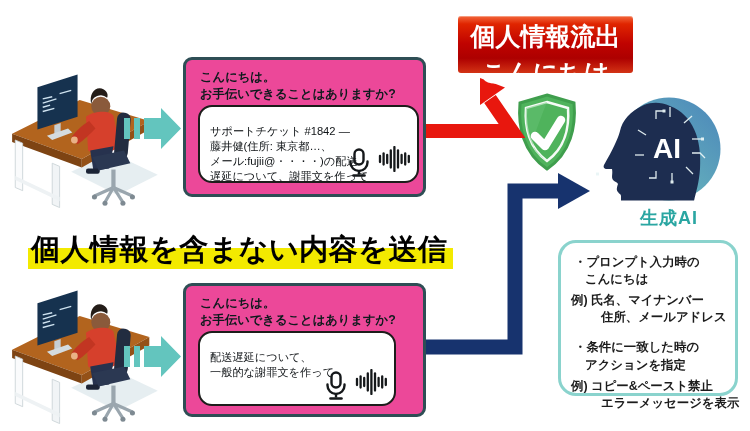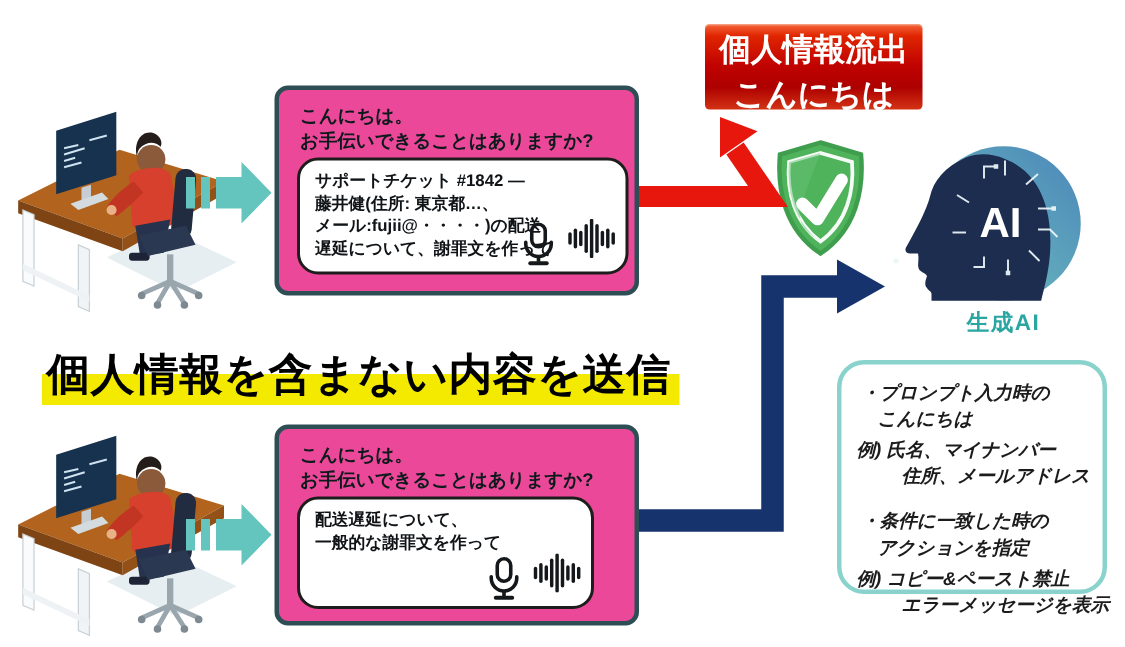--- a/index.html
+++ b/index.html
@@ -5,42 +5,42 @@
   html,body{margin:0;padding:0;background:#fff;}
   .stage{position:relative;width:750px;height:431px;background:#ffffff;overflow:hidden;
          font-family:"Liberation Sans","DejaVu Sans",sans-serif;color:#111;}
   .abs{position:absolute;}
 
   
   .headline{position:absolute;font-size:29px;font-weight:900;letter-spacing:0.5px;color:#000;white-space:nowrap;}
   .headline .hl{background:linear-gradient(to bottom, rgba(0,0,0,0) 44%, #f3ea00 44%);padding:1px 6px 4px 3px;}
 
   
-  .banner{position:absolute;left:458px;top:16px;width:145px;height:57px;border-radius:3px;
+  .banner{position:absolute;left:458px;top:16px;width:175px;height:57px;border-radius:3px;
           background:linear-gradient(180deg,#f3683c 0%,#e02500 14%,#c00300 48%,#ad0000 74%,#d33315 100%);
-          color:#fff;font-size:21px;font-weight:900;text-align:center;line-height:1.42;padding-top:3px;
-          box-sizing:border-box;box-shadow:inset 0 1px 0 rgba(255,255,255,.35);margin-left:12px;}
+          color:#fff;font-size:25px;font-weight:900;text-align:center;line-height:1.42;padding-top:3px;
+          box-sizing:border-box;box-shadow:inset 0 1px 0 rgba(255,255,255,.35);}
 
   
   .chat{position:absolute;left:183px;width:243px;background:#ec4899;border:3px solid #2e4e55;border-radius:9px;box-sizing:border-box;}
   .chat-top{top:57px;height:140px;}
   .chat-bottom{top:283px;height:134px;}
   .greeting{padding:9px 0 0 14px;font-size:12.3px;font-weight:700;line-height:1.38;color:#0d1a1c;}
   .prompt-box{position:absolute;left:12px;background:#fff;border:2.5px solid #1d1d1b;border-radius:14px;
-              box-sizing:border-box;padding:7px 10px;font-size:11.2px;font-weight:700;line-height:1.34;color:#101417;}
+              box-sizing:border-box;padding:17px 10px;font-size:11.2px;font-weight:400;line-height:1.34;color:#101417;}
   .prompt-top{top:45px;width:221px;height:78px;}
   .prompt-bottom{top:45px;width:198px;height:75px;}
   .mic{position:absolute;right:46px;bottom:3px;}
   .wave{position:absolute;right:6px;bottom:9px;}
 
   
   .ai-caption{position:absolute;left:596px;top:206px;width:146px;text-align:center;
-              font-size:15px;font-weight:900;letter-spacing:1px;color:#2aa6a2;}
+              font-size:18px;font-weight:900;letter-spacing:1px;color:#2aa6a2;}
   .info-box{position:absolute;left:558px;top:240px;width:180px;height:156px;background:#fff;
-            border:3.5px solid #8ad3cd;border-radius:18px;box-sizing:border-box;padding:11px 8px 8px 10px;font-style:italic;}
+            border:3.5px solid #8ad3cd;border-radius:18px;box-sizing:border-box;padding:11px 8px 8px 10px;}
   .il{font-size:12.4px;font-weight:700;color:#1c1c1c;line-height:1.38;white-space:nowrap;}
   .il.b{padding-left:3px}
   .il.ind1{padding-left:14px}
   .il.ind2{padding-left:30px}
   .mt-s{margin-top:4px}
   .mt-l{margin-top:13px}
 </style>
 </head>
 <body>
 

